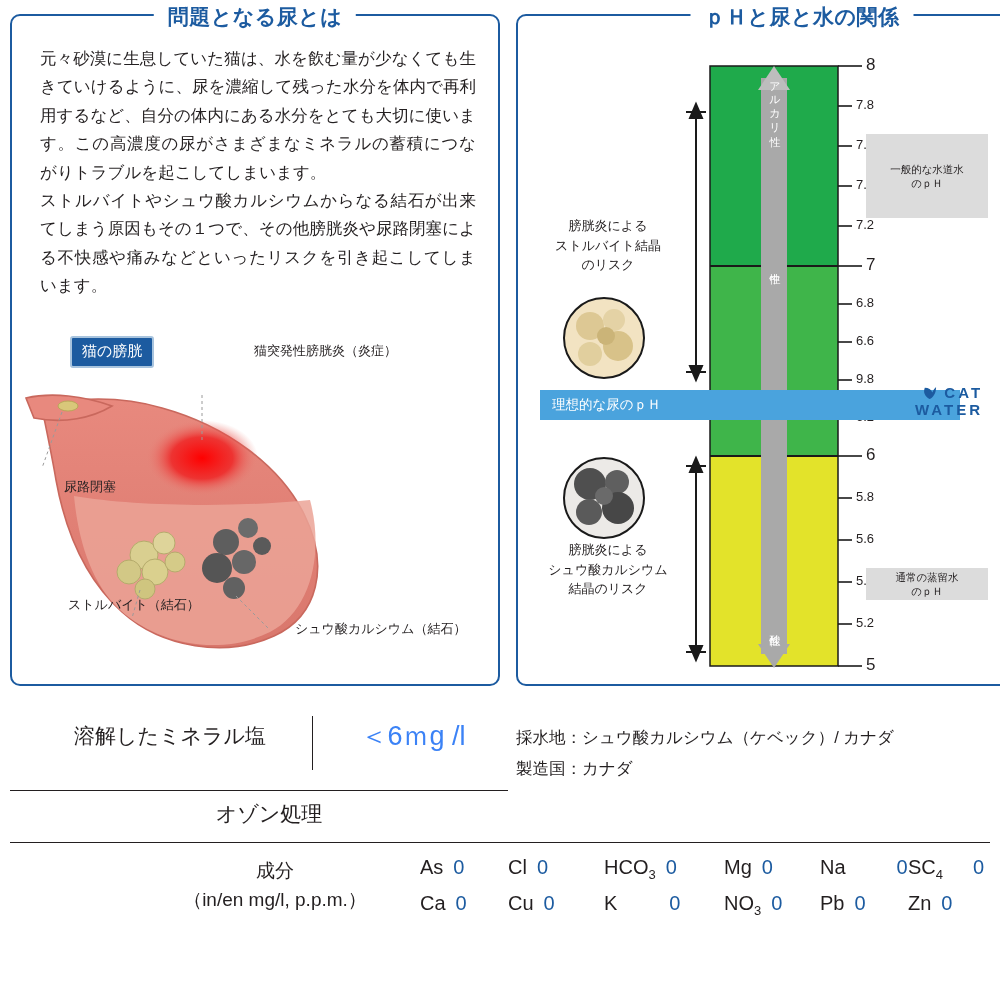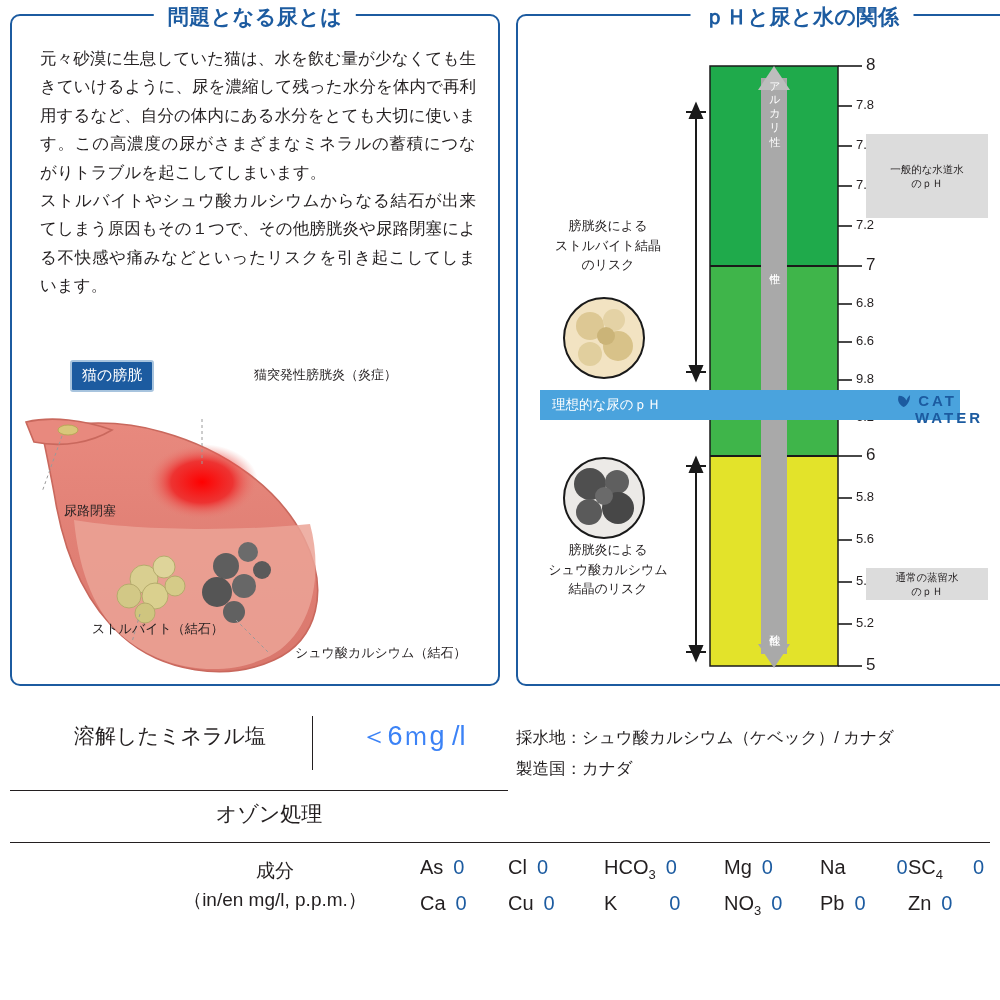--- a/index.html
+++ b/index.html
@@ -43,21 +43,21 @@
     left:28px; top:28px;
     width:436px;
     font-size:16.5px;
     line-height:1.72;
     color:#231f20;
     text-align:justify;
   }
   .body-text p { margin:0; }
 
   
-  .illus { position:absolute; left:0; top:308px; width:490px; height:370px; }
+  .illus { position:absolute; left:0; top:284px; width:490px; height:370px; }
 
   .badge {
     position:absolute;
     left:58px; top:36px;
     background:#1c5ba0;
     color:#ffffff;
     font-size:15px;
     padding:4px 10px 5px;
     border-radius:3px;
     border:2px solid #a8c4de;
@@ -245,21 +245,21 @@
           <path d="M190 140 L190 92"></path>
           <path d="M50 112 L30 168"></path>
           <path d="M128 290 L120 318"></path>
           <path d="M224 296 L258 330"></path>
         </g>
       </svg>
 
       <div class="badge">猫の膀胱</div>
       <div class="lbl" style="left:242px; top:42px;">猫突発性膀胱炎（炎症）</div>
       <div class="lbl" style="left:52px; top:178px;">尿路閉塞</div>
-      <div class="lbl" style="left:56px; top:296px;margin-left:24px;">ストルバイト（結石）</div>
+      <div class="lbl" style="left:56px; top:296px;">ストルバイト（結石）</div>
       <div class="lbl" style="left:283px; top:320px;">シュウ酸カルシウム（結石）</div>
     </div>
   </div>
 
   <div class="panel panel-right">
     <div class="panel-title">ｐＨと尿と水の関係</div>
 
     <div class="ph-wrap">
       <svg width="474" height="672" viewBox="0 0 474 672">
 
@@ -360,21 +360,21 @@
         <div>膀胱炎による</div>
         <div>シュウ酸カルシウム</div>
         <div>結晶のリスク</div>
       </div>
 
       
       <div class="ideal-band" style="left:22px; top:374px; width:174px; height:30px;">理想的な尿のｐＨ</div>
       <div style="position:absolute; left:196px; top:374px; width:246px; height:30px; background:#4aa3dd;"></div>
 
       
-      <div class="catwater" style="left:378px; top:376px;">
+      <div class="catwater" style="left:378px; top:368px;text-align:right;">
         <svg width="15" height="15" viewBox="0 0 16 16" style="vertical-align:-2px;">
           <path d="M8 15 C3 12 1 8 3 3 C7 3 10 5 11 8 C12 5 14 3 15 2 C15 9 12 13 8 15 Z" fill="#1c5ba0"></path>
         </svg>
         <span>CAT</span>
         <div style="margin-left:19px;">WATER</div>
       </div>
 
       
       <div class="grey-box" style="left:348px; top:118px; width:122px; height:84px; flex-direction:column;">
         <span>一般的な水道水</span>

